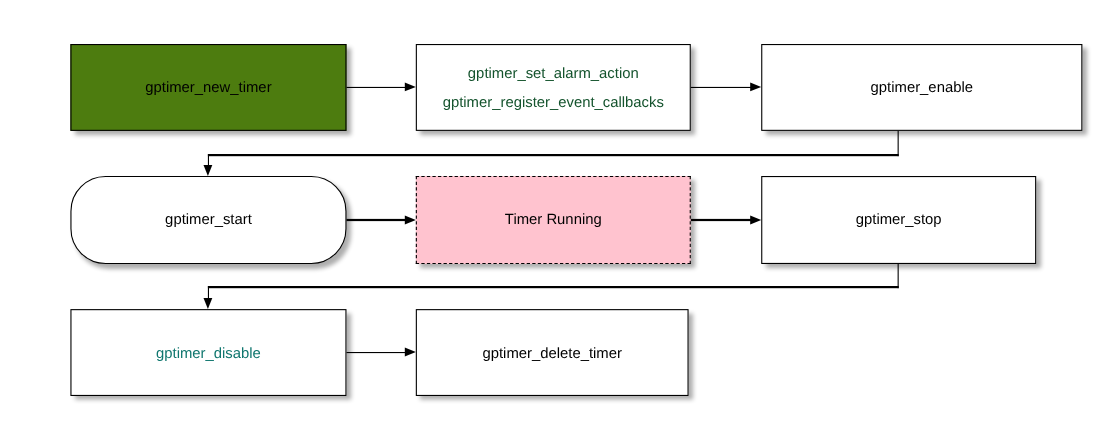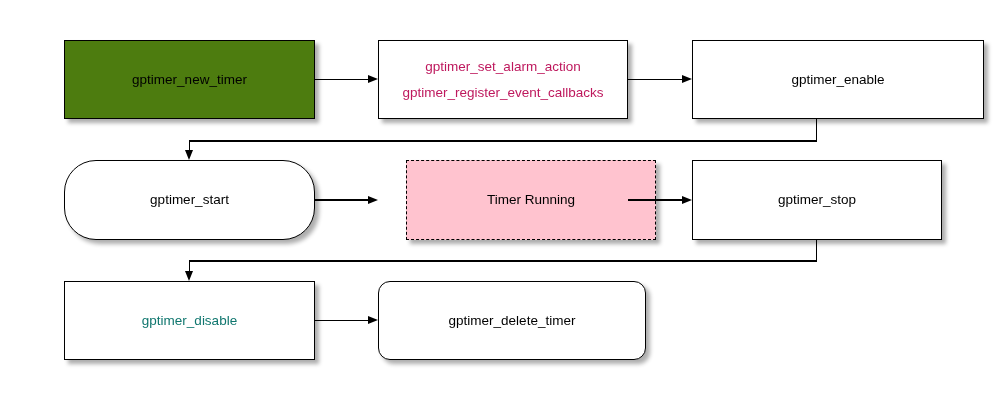--- a/index.html
+++ b/index.html
@@ -19,21 +19,21 @@
     box-shadow: 4px 4px 4px rgba(0,0,0,0.32);
     display: flex;
     flex-direction: column;
     align-items: center;
     justify-content: center;
     font-size: 13.5px;
     color: #000000;
     text-align: center;
     line-height: 1.9;
   }
-  .node.state { border-style: dashed; margin-left: 28px; }
+  .node.state { border-style: dashed; }
   .seg { position: absolute; background: #000000; }
   .arrow-right {
     position: absolute; width: 0; height: 0;
     border-top: 4.5px solid transparent;
     border-bottom: 4.5px solid transparent;
     border-left: 10px solid #000000;
   }
   .arrow-down {
     position: absolute; width: 0; height: 0;
     border-left: 4.5px solid transparent;
@@ -43,21 +43,21 @@
 </style>
 </head>
 <body>
 
 <div class="canvas" style="background: rgb(255, 255, 255);">
 
   <div class="node process" style="left: 64px; top: 40px; width: 251px; height: 79px; background: #4d7c0f; border-color: rgb(0, 0, 0); color: rgb(0, 0, 0);">
     <span>gptimer_new_timer</span>
   </div>
 
-  <div class="node process" style="left: 378px; top: 40px; width: 250px; height: 79px; background: rgb(255, 255, 255); border-color: rgb(0, 0, 0); color: #be185d;">
+  <div class="node process" style="left: 378px; top: 40px; width: 250px; height: 79px; background: rgb(255, 255, 255); border-color: rgb(0, 0, 0); color: #14532d;">
     <span>gptimer_set_alarm_action</span>
     <span>gptimer_register_event_callbacks</span>
   </div>
 
   <div class="node process" style="left: 692px; top: 40px; width: 292px; height: 79px; background: rgb(255, 255, 255); border-color: rgb(0, 0, 0); color: rgb(0, 0, 0);">
     <span>gptimer_enable</span>
   </div>
 
   <div class="node process" style="left: 64px; top: 160px; width: 251px; height: 80px; background: rgb(255, 255, 255); border-color: rgb(0, 0, 0); color: rgb(0, 0, 0); border-radius: 32px;">
     <span>gptimer_start</span>
@@ -68,21 +68,21 @@
   </div>
 
   <div class="node process" style="left: 692px; top: 160px; width: 250px; height: 80px; background: rgb(255, 255, 255); border-color: rgb(0, 0, 0); color: rgb(0, 0, 0);">
     <span>gptimer_stop</span>
   </div>
 
   <div class="node process" style="left: 64px; top: 281px; width: 251px; height: 79px; background: rgb(255, 255, 255); border-color: rgb(0, 0, 0); color: #0f766e;">
     <span>gptimer_disable</span>
   </div>
 
-  <div class="node process" style="left: 378px; top: 281px; width: 268px; height: 79px; background: rgb(255, 255, 255); border-color: rgb(0, 0, 0); color: rgb(0, 0, 0); border-radius: 12px;">
+  <div class="node process" style="left: 378px; top: 281px; width: 248px; height: 79px; background: rgb(255, 255, 255); border-color: rgb(0, 0, 0); color: rgb(0, 0, 0);">
     <span>gptimer_delete_timer</span>
   </div>
 
   <div class="seg" style="left: 315px; top: 78.75px; width: 54px; height: 1.5px; background: rgb(0, 0, 0);"></div>
   <div class="arrow-right" style="left: 368px; top: 75px; border-left-color: rgb(0, 0, 0);"></div>
 
   <div class="seg" style="left: 628px; top: 78.75px; width: 55px; height: 1.5px; background: rgb(0, 0, 0);"></div>
   <div class="arrow-right" style="left: 682px; top: 75px; border-left-color: rgb(0, 0, 0);"></div>
 
   <div class="seg" style="left: 815.5px; top: 119px; width: 1.5px; height: 22.5px; background: rgb(0, 0, 0);"></div>

